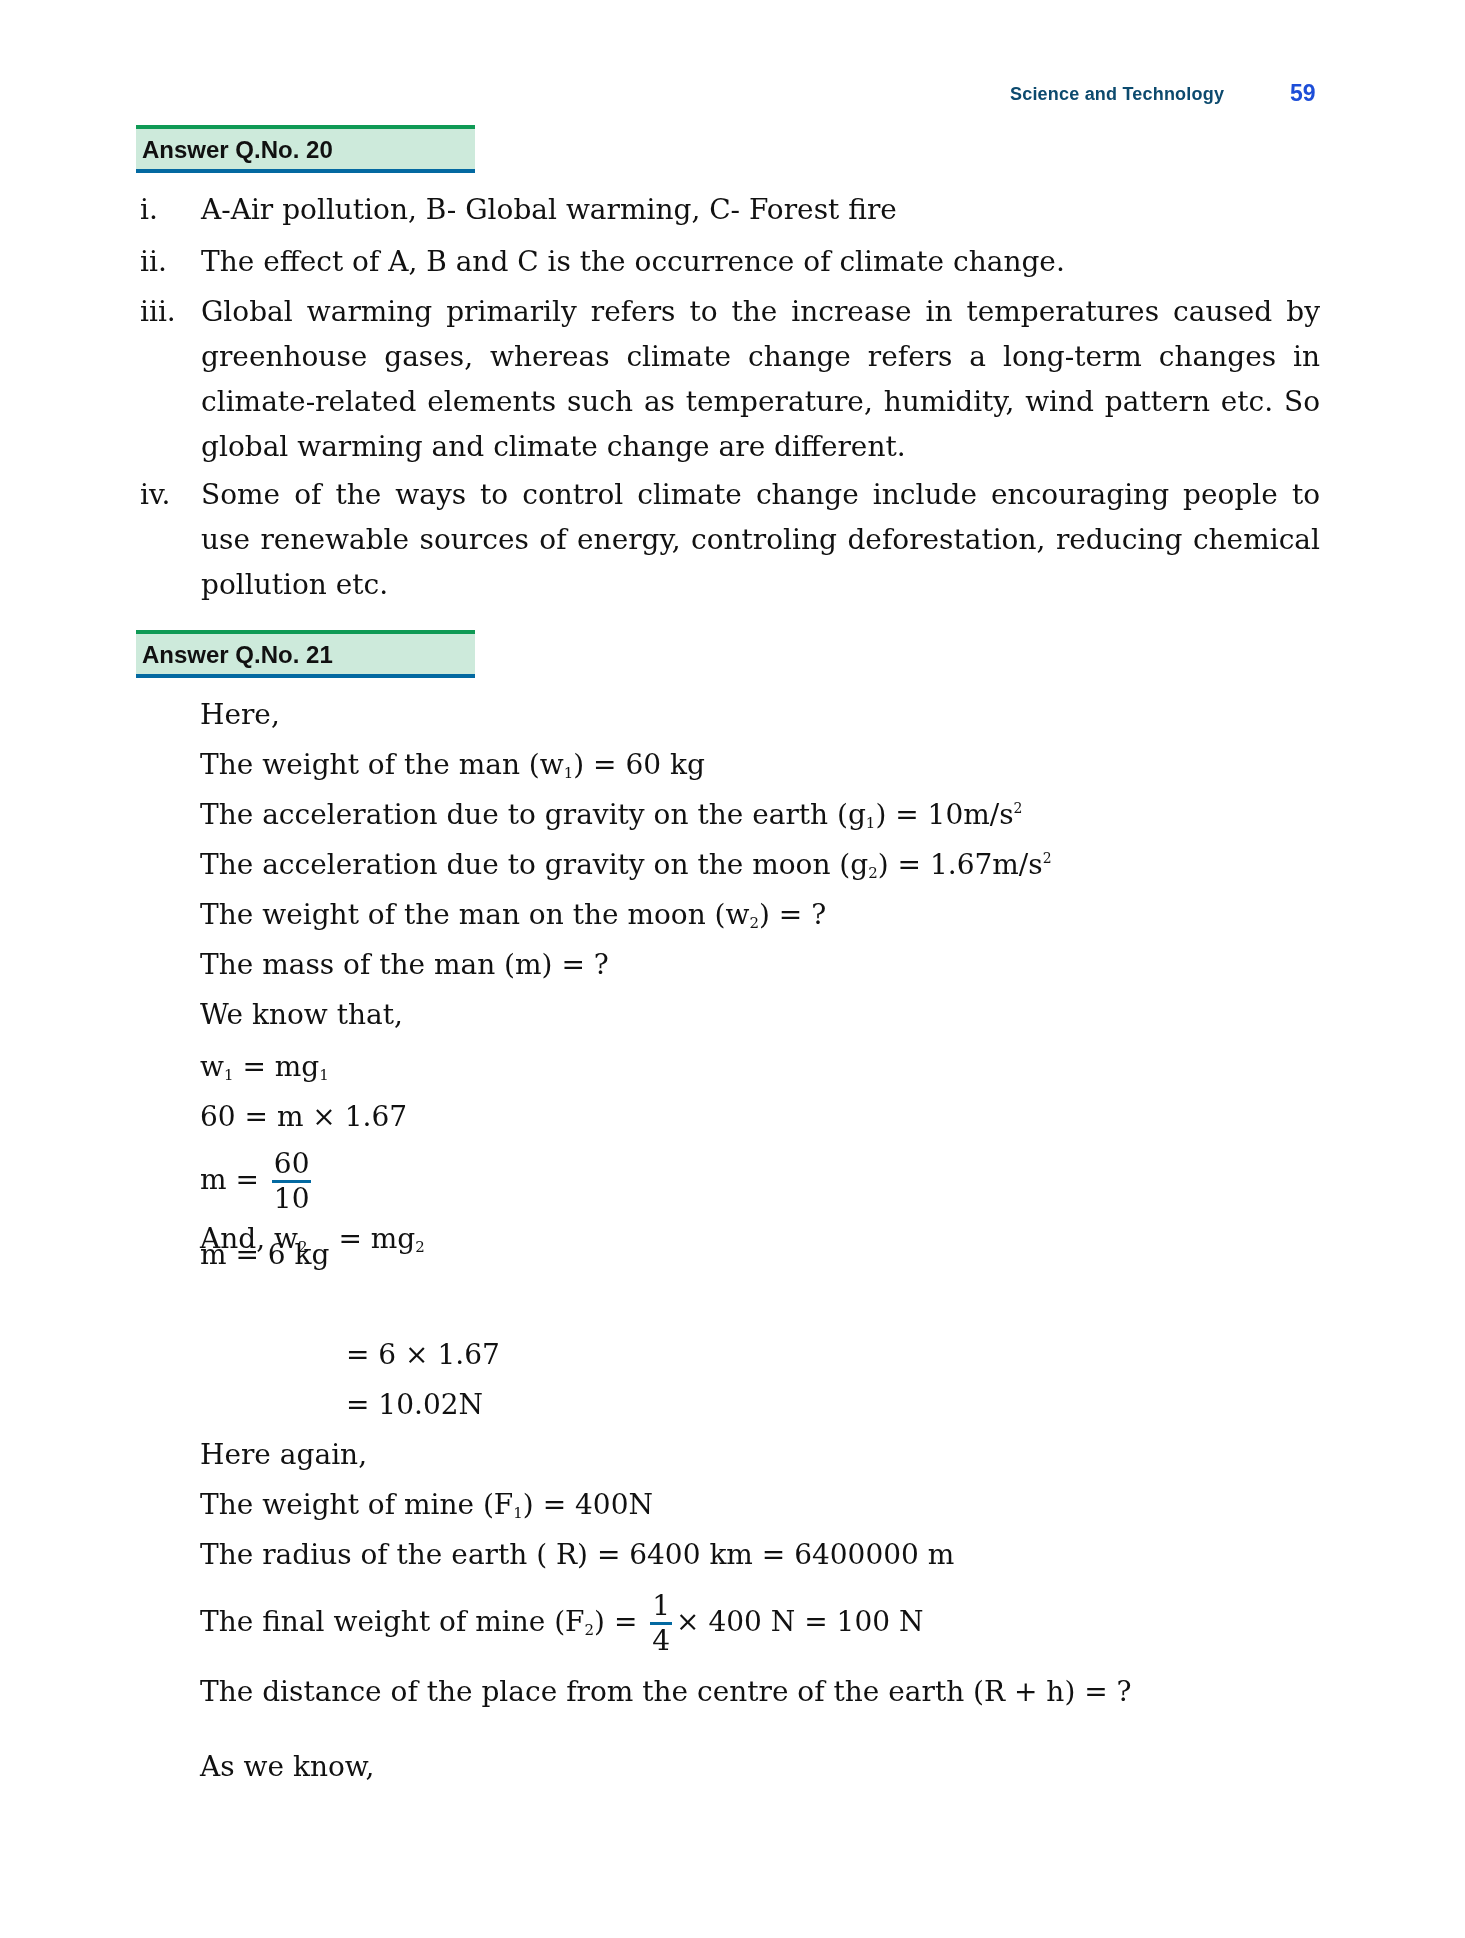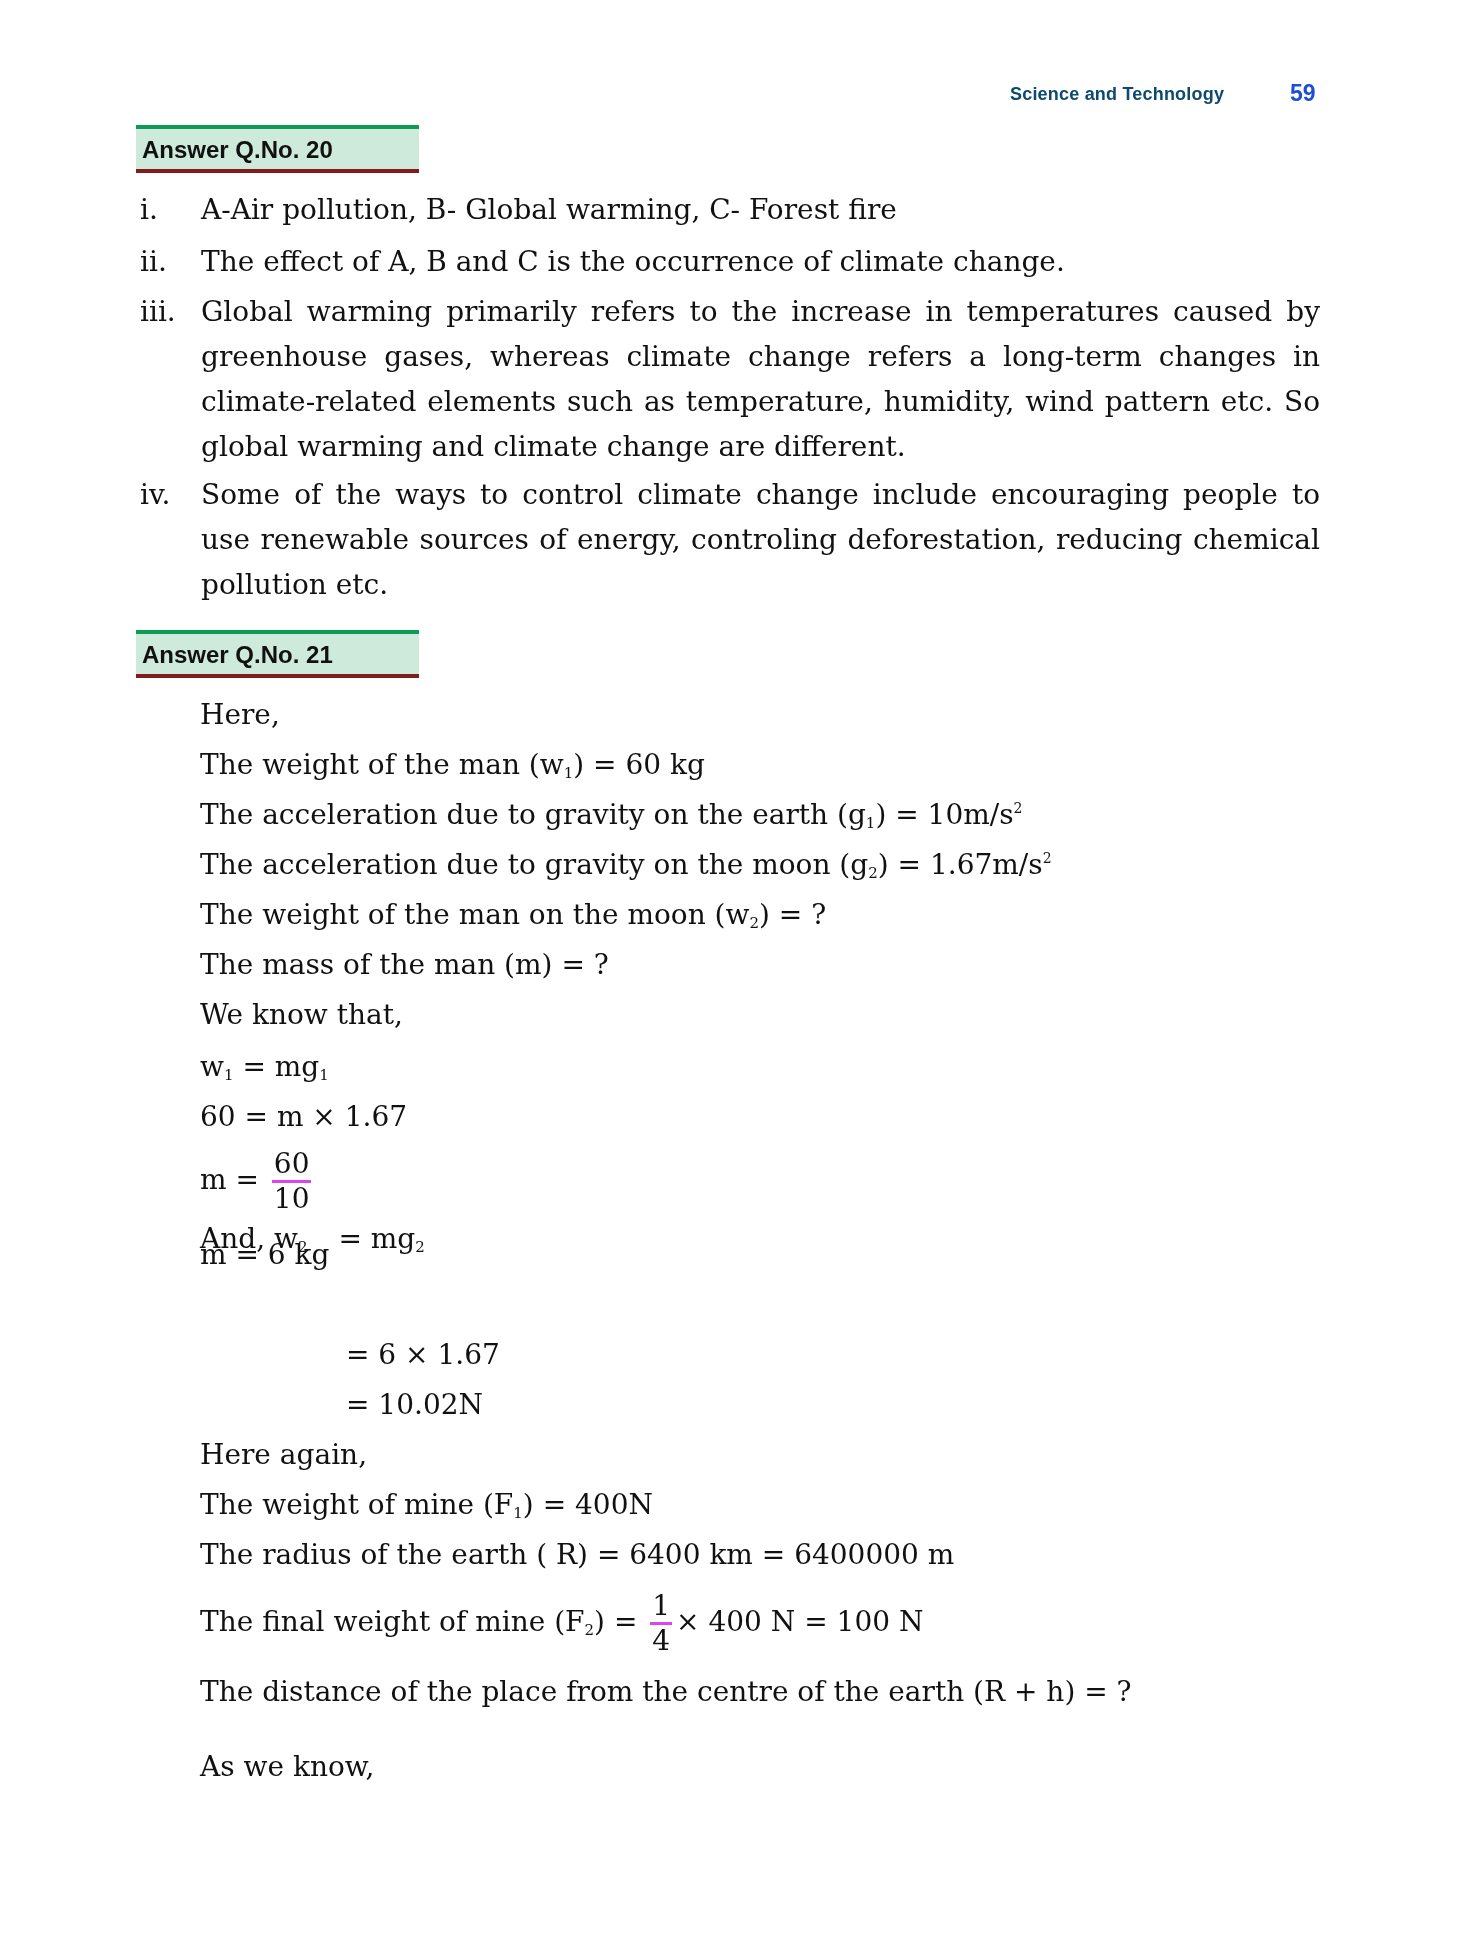--- a/index.html
+++ b/index.html
@@ -2,33 +2,33 @@
 <html><head>
 <meta charset="utf-8">
 <style>
   html, body { margin:0; padding:0; background:#ffffff; }
   body { width:1465px; height:1938px; position:relative; overflow:hidden;
          font-family:"DejaVu Serif","Liberation Serif",serif; color:#111; }
   .running-head { position:absolute; top:84px; left:1010px; font-family:"Liberation Sans",sans-serif;
                   font-weight:bold; font-size:18px; color:#0c4a6e; letter-spacing:0.2px; }
   .page-num { position:absolute; top:80px; left:1290px; font-family:"Liberation Sans",sans-serif;
               font-weight:bold; font-size:23px; color:#1d4ed8; }
-  .ans-box { position:absolute; left:136px; width:283px; height:40px; background:#cdeadb;
-             border-top:4px solid #0f9a55; border-bottom:4px solid #7f1d1d; box-sizing:content-box; }
+  .ans-box { position:absolute; left:136px; width:339px; height:40px; background:#cdeadb;
+             border-top:4px solid #0f9a55; border-bottom:4px solid #0369a1; box-sizing:content-box; }
   .ans-box span { position:absolute; left:6px; top:7px; font-family:"Liberation Sans",sans-serif;
                   font-weight:bold; font-size:24px; color:#111; }
   .item { position:absolute; left:140px; width:1180px; font-size:28px; line-height:45px; }
   .item .num { position:absolute; left:0; top:0; }
   .item .txt { margin-left:61px; text-align:justify; text-align-last:left; }
   .line { position:absolute; left:200px; font-size:28px; white-space:nowrap; }
   .math { font-family:"DejaVu Serif","Liberation Serif",serif; }
   sub { font-size:15px; vertical-align:-4px; }
   sup { font-size:14px; vertical-align:11px; }
   .frac { display:inline-block; vertical-align:middle; text-align:center; line-height:1; margin:0 4px; }
-  .frac .n { display:block; border-bottom:3px solid #d946ef; padding:0 2px 2px; }
+  .frac .n { display:block; border-bottom:3px solid #0369a1; padding:0 2px 2px; }
   .frac .d { display:block; padding-top:2px; }
 </style>
 </head>
 <body>
 
 <div class="running-head">Science and Technology</div>
 <div class="page-num">59</div>
 
 <div class="ans-box" style="top:125px;">
   <span>Answer Q.No. 20</span>

